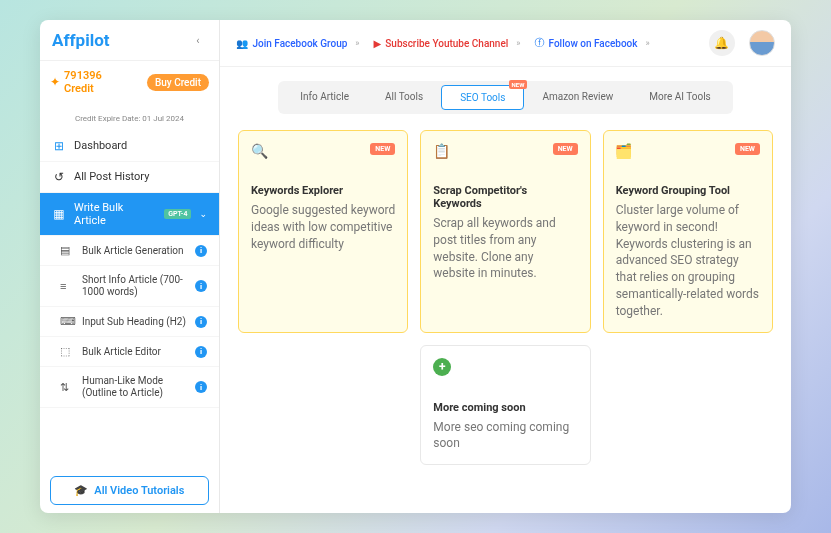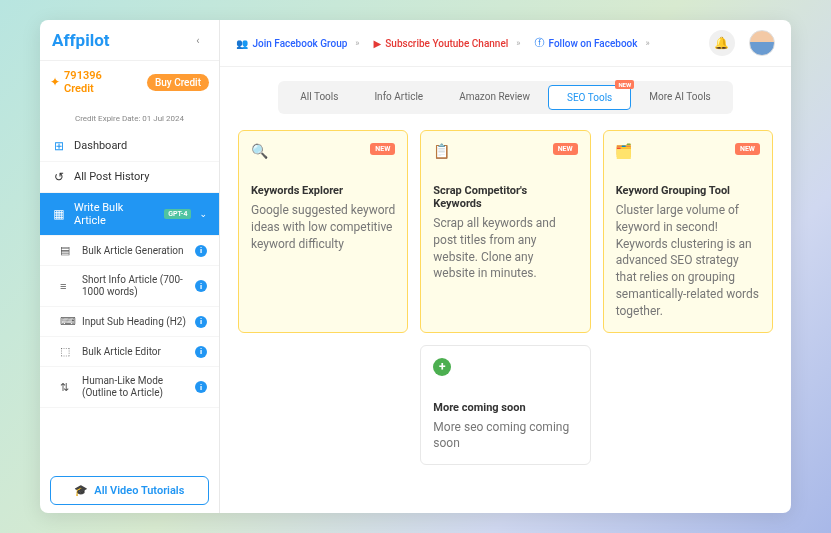--- a/index.html
+++ b/index.html
@@ -145,27 +145,27 @@
       <div class="spacer"></div>
       <div class="bell">
         <span>🔔</span>
       </div>
       <div class="avatar"></div>
     </div>
 
     <div class="content">
       <div class="tabs-wrap">
         <div class="tabs">
+          <div class="tab">Info Article</div>
           <div class="tab">All Tools</div>
-          <div class="tab">Info Article</div>
-          <div class="tab">Amazon Review</div>
           <div class="tab active">
             <span>SEO Tools</span>
             <span class="tab-new">NEW</span>
           </div>
+          <div class="tab">Amazon Review</div>
           <div class="tab">More AI Tools</div>
         </div>
       </div>
 
       <div class="cards">
         <div class="card hl">
           <div class="card-icon">🔍</div>
           <span class="card-new">NEW</span>
           <div class="card-title">Keywords Explorer</div>
           <div class="card-desc">Google suggested keyword ideas with low competitive keyword difficulty</div>

